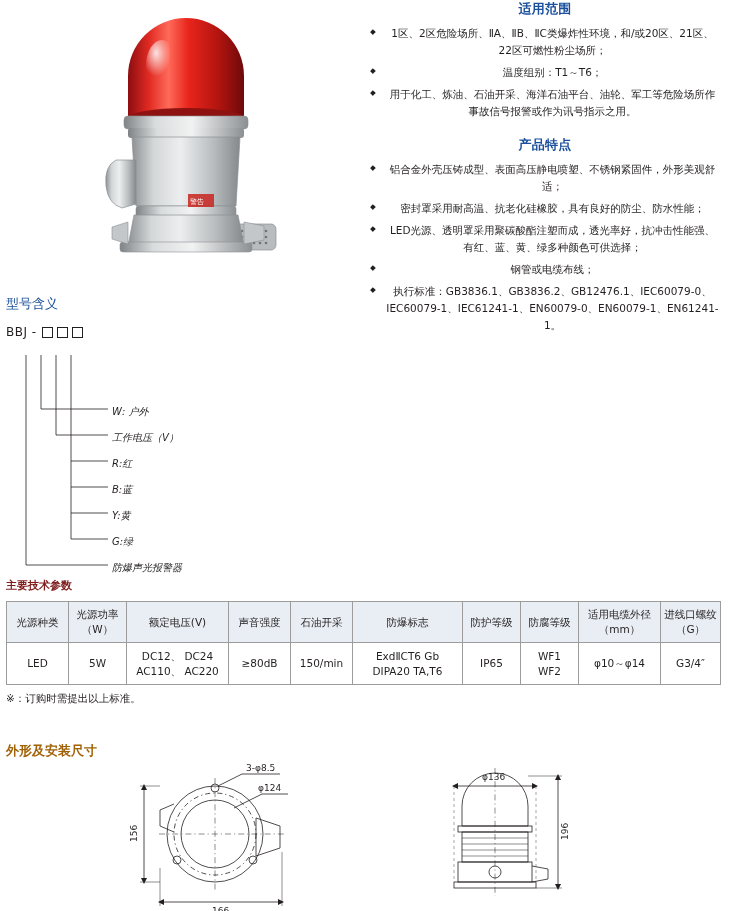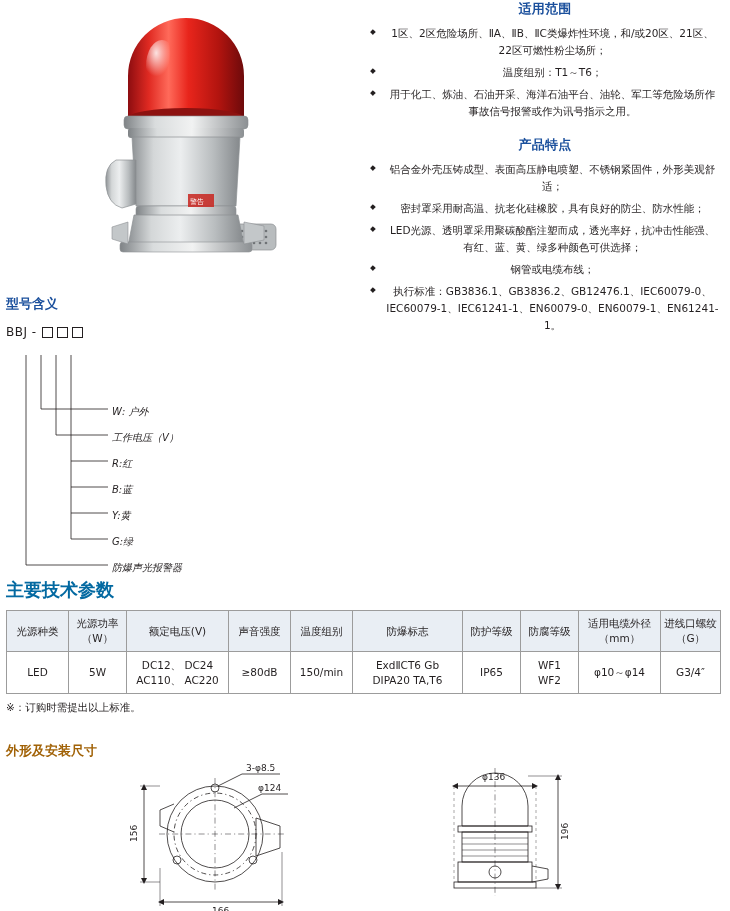--- a/index.html
+++ b/index.html
@@ -44,38 +44,38 @@
     font-size: 7.5px;
     line-height: 1.95;
     color: #231f20;
   }
   .blk { margin-bottom: 16px; }
   .indent { padding-left: 13px; display: block; }
 
   
   .model-sec { position: absolute; left: 0px; top: 295px; width: 360px; }
   .model-title {
-    color: #1a4f9c; font-size: 13px; font-weight: bold;
+    color: #1a4f9c; font-size: 13px; font-weight: normal;
     margin: 0 0 12px 6px;
   }
   .model-code { position: relative; margin-left: 6px; font-size: 12px; height: 22px; }
   .model-code .lbl { position: absolute; left: 0; top: 0; letter-spacing: .5px; }
   .sq {
     position: absolute; top: 2px; width: 11px; height: 11px;
     border: 1px solid #231f20;
   }
   .sq1 { left: 36px; }
   .sq2 { left: 51px; }
   .sq3 { left: 66px; }
   .model-list { position: absolute; left: 112px; top: 52px; }
   .model-list div { height: 26px; font-size: 10px; line-height: 26px; font-style: italic; }
 
   
   .spec-sec { position: absolute; left: 0px; top: 578px; width: 730px; }
-  .spec-title { color: #0369a1; font-size: 18px; font-weight: bold; margin: 0 0 8px 6px; }
+  .spec-title { color: #7f1d1d; font-size: 11px; font-weight: bold; margin: 0 0 8px 6px; }
   table.spec {
     border-collapse: collapse;
     width: 714px;
     margin-left: 6px;
     font-size: 10.5px;
     table-layout: fixed;
     border-radius: 23px;
   }
   table.spec th, table.spec td {
     border: 1px solid #9c9c9c;
@@ -267,21 +267,21 @@
             <div>光源功率</div>
             <div>（W）</div>
           </th>
           <th>
             <div>额定电压(V)</div>
           </th>
           <th>
             <div>声音强度</div>
           </th>
           <th>
-            <div>温度组别</div>
+            <div>石油开采</div>
           </th>
           <th>
             <div>防爆标志</div>
           </th>
           <th>
             <div>防护等级</div>
           </th>
           <th>
             <div>防腐等级</div>
           </th>

